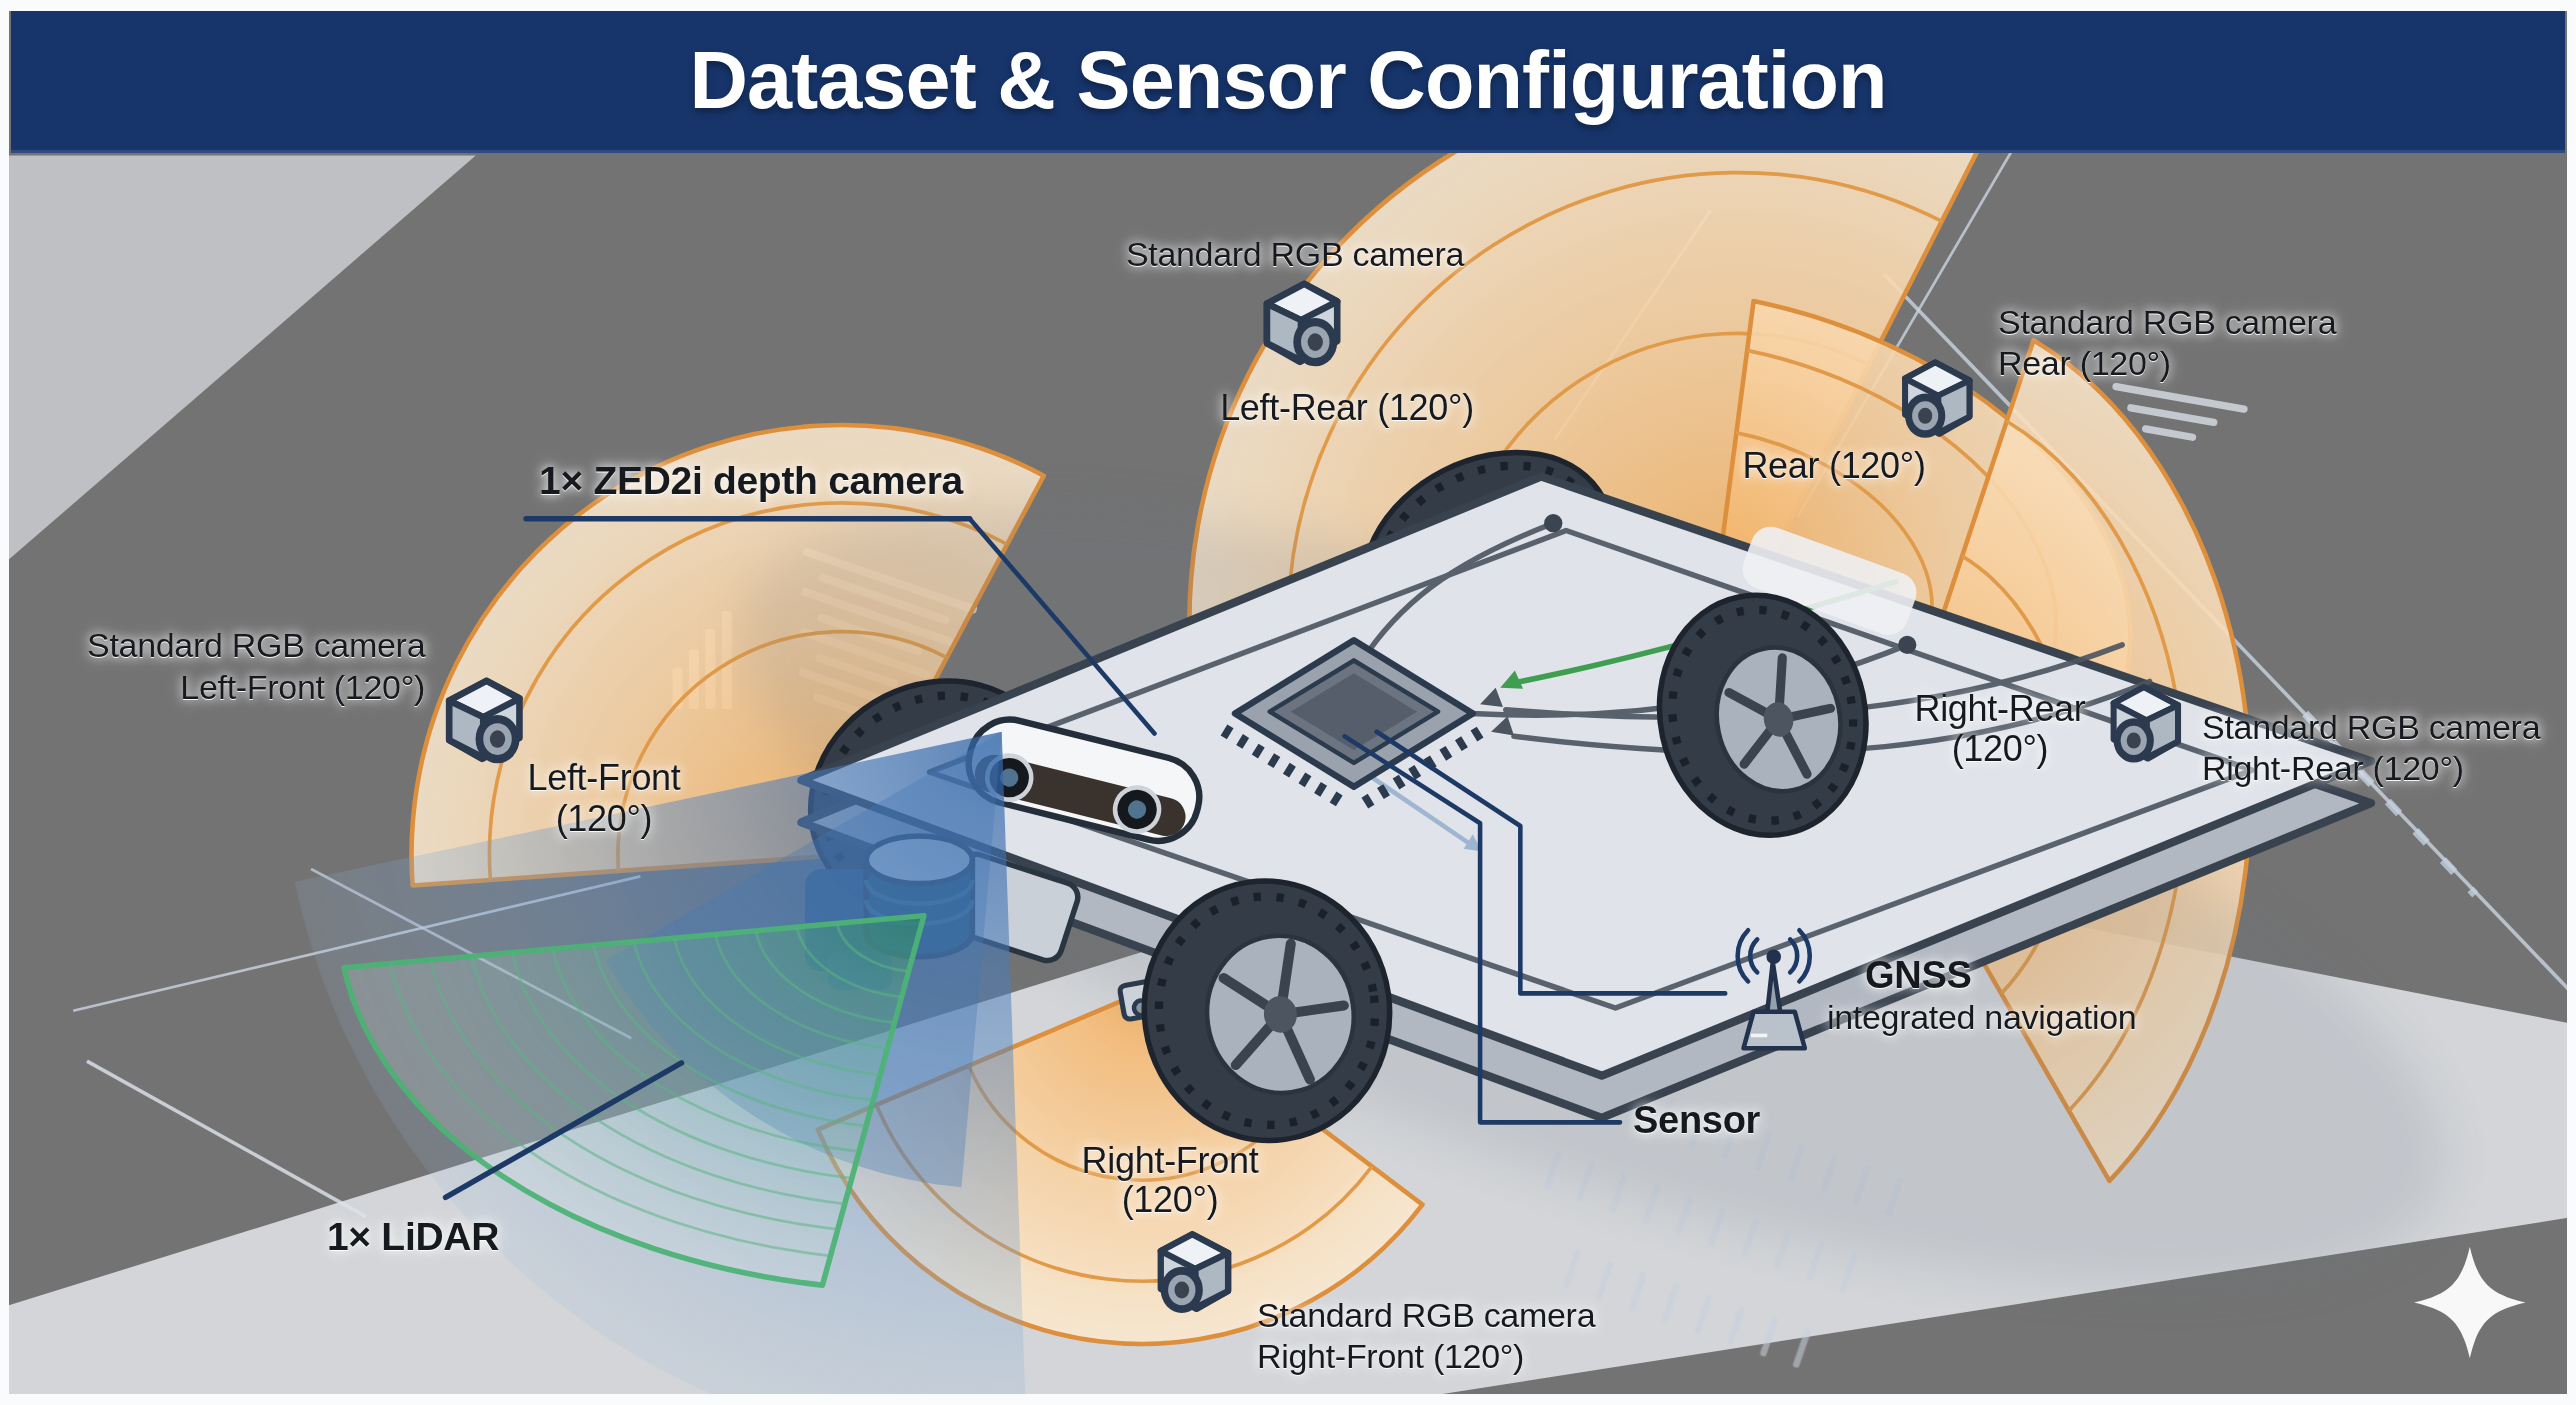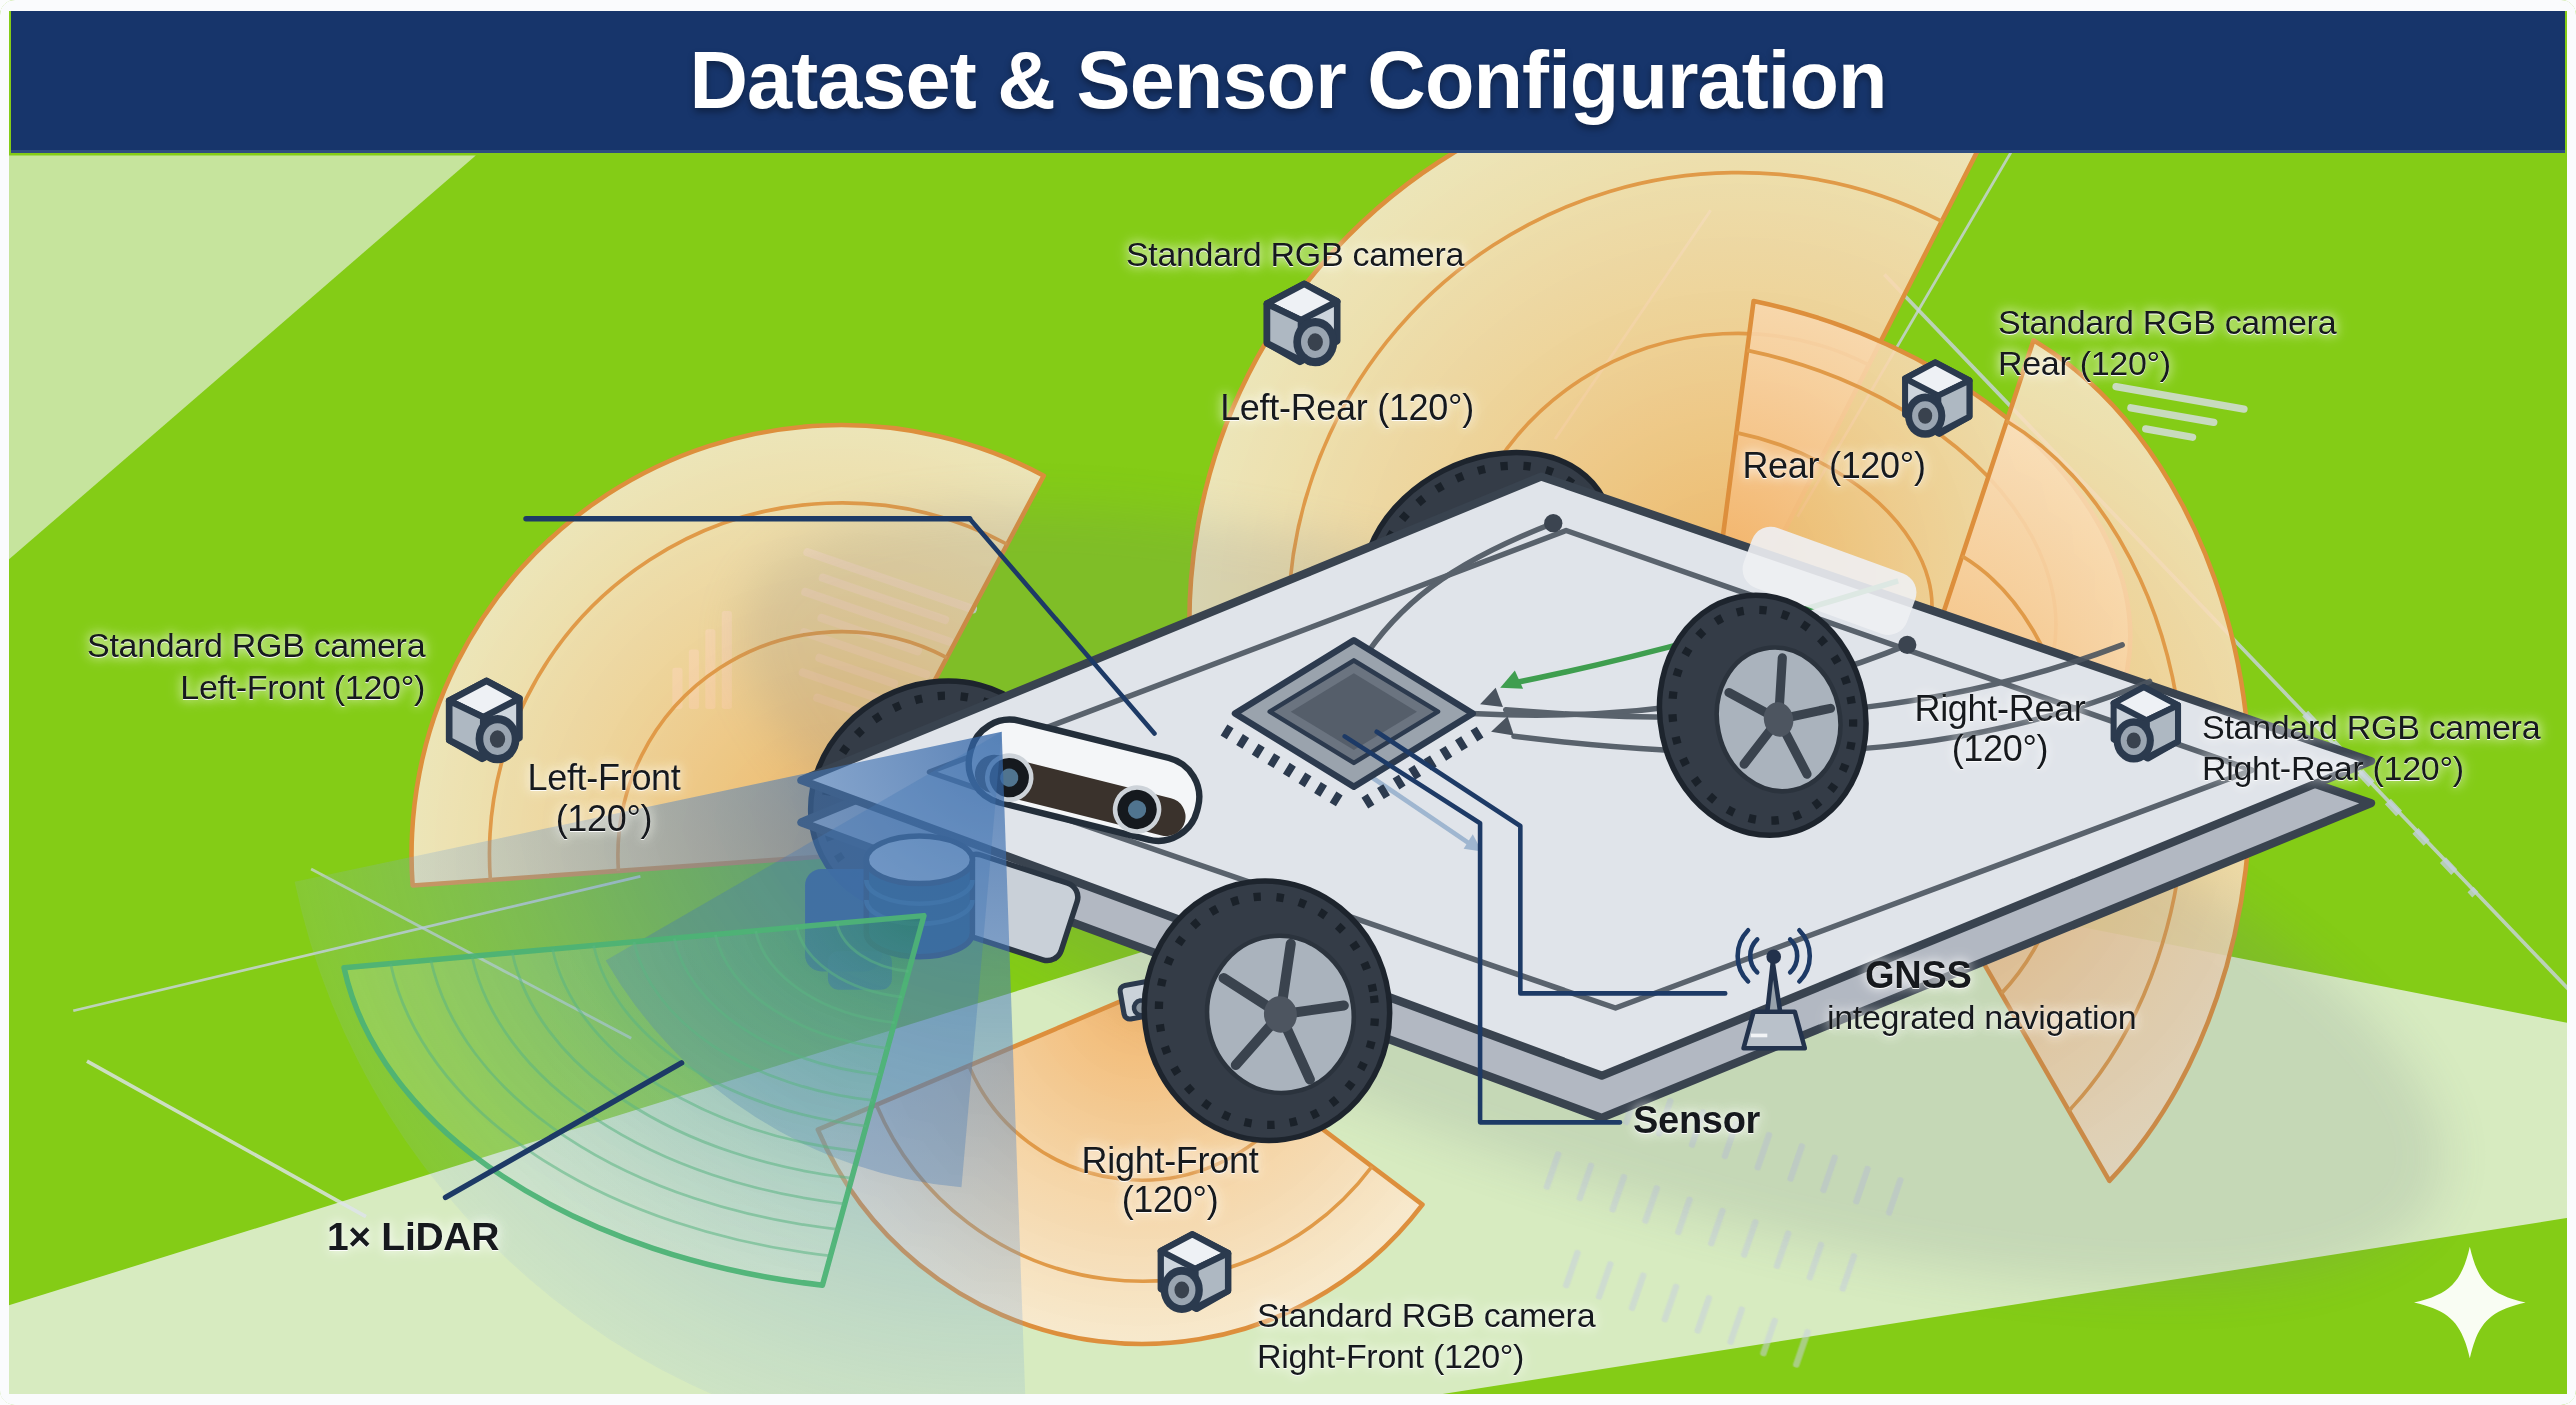--- a/index.html
+++ b/index.html
@@ -1,17 +1,17 @@
 <!DOCTYPE html>
 <html style="font-size:14.6px"><head>
 <meta charset="utf-8">
 <style>
   html,body{margin:0;padding:0;background:#fbfcfd;}
   .stage{position:relative;width:2576px;height:1405px;overflow:hidden;
-         background:#84cc16;font-family:"Liberation Sans",sans-serif;border-radius:15px;}
+         background:#737373;font-family:"Liberation Sans",sans-serif;}
   .frame{position:absolute;background:#fafbfd;}
   svg.diagram{position:absolute;left:0;top:0;}
   .titlebar{position:absolute;left:11px;top:11px;width:2554px;height:139px;
             background:#17356b;border-bottom:3.7px solid #2e4c80;
             display:flex;align-items:center;justify-content:center;}
   .titlebar span{color:#ffffff;font-size:81px;font-weight:700;letter-spacing:-0.9px;
                  text-shadow:0 3.7px 7.3px rgba(0,0,0,.35);}
   .lbl{position:absolute;font-size:34px;line-height:41px;color:#16191d;
        white-space:nowrap;letter-spacing:-0.3px;
        text-shadow:0 0.9px 0 rgba(255,255,255,.9),0 0 9.1px rgba(255,255,255,.85),0 0 16.5px rgba(255,255,255,.6);}
@@ -339,20 +339,21 @@
 
 <div class="lbl center" style="left:1295px;top:234px;">Standard RGB camera</div>
 <div class="lbl center fz39" style="left:1347px;top:387px;">Left-Rear (120°)</div>
 
 <div class="lbl" style="left:1998px;top:302px;">
   <div>Standard RGB camera</div>
   <div>Rear (120°)</div>
 </div>
 <div class="lbl center fz39" style="left:1834px;top:445px;">Rear (120°)</div>
 
+<div class="lbl bold fz43" style="left:539px;top:459px;">1× ZED2i depth camera</div>
 
 <div class="lbl rightalign" style="left:87px;top:624px;width:338px;line-height:42px;">
   <div>Standard RGB camera</div>
   <div>Left-Front (120°)</div>
 </div>
 <div class="lbl center fz39" style="left:604px;top:757px;">
   <div>Left-Front</div>
   <div>(120°)</div>
 </div>
 

